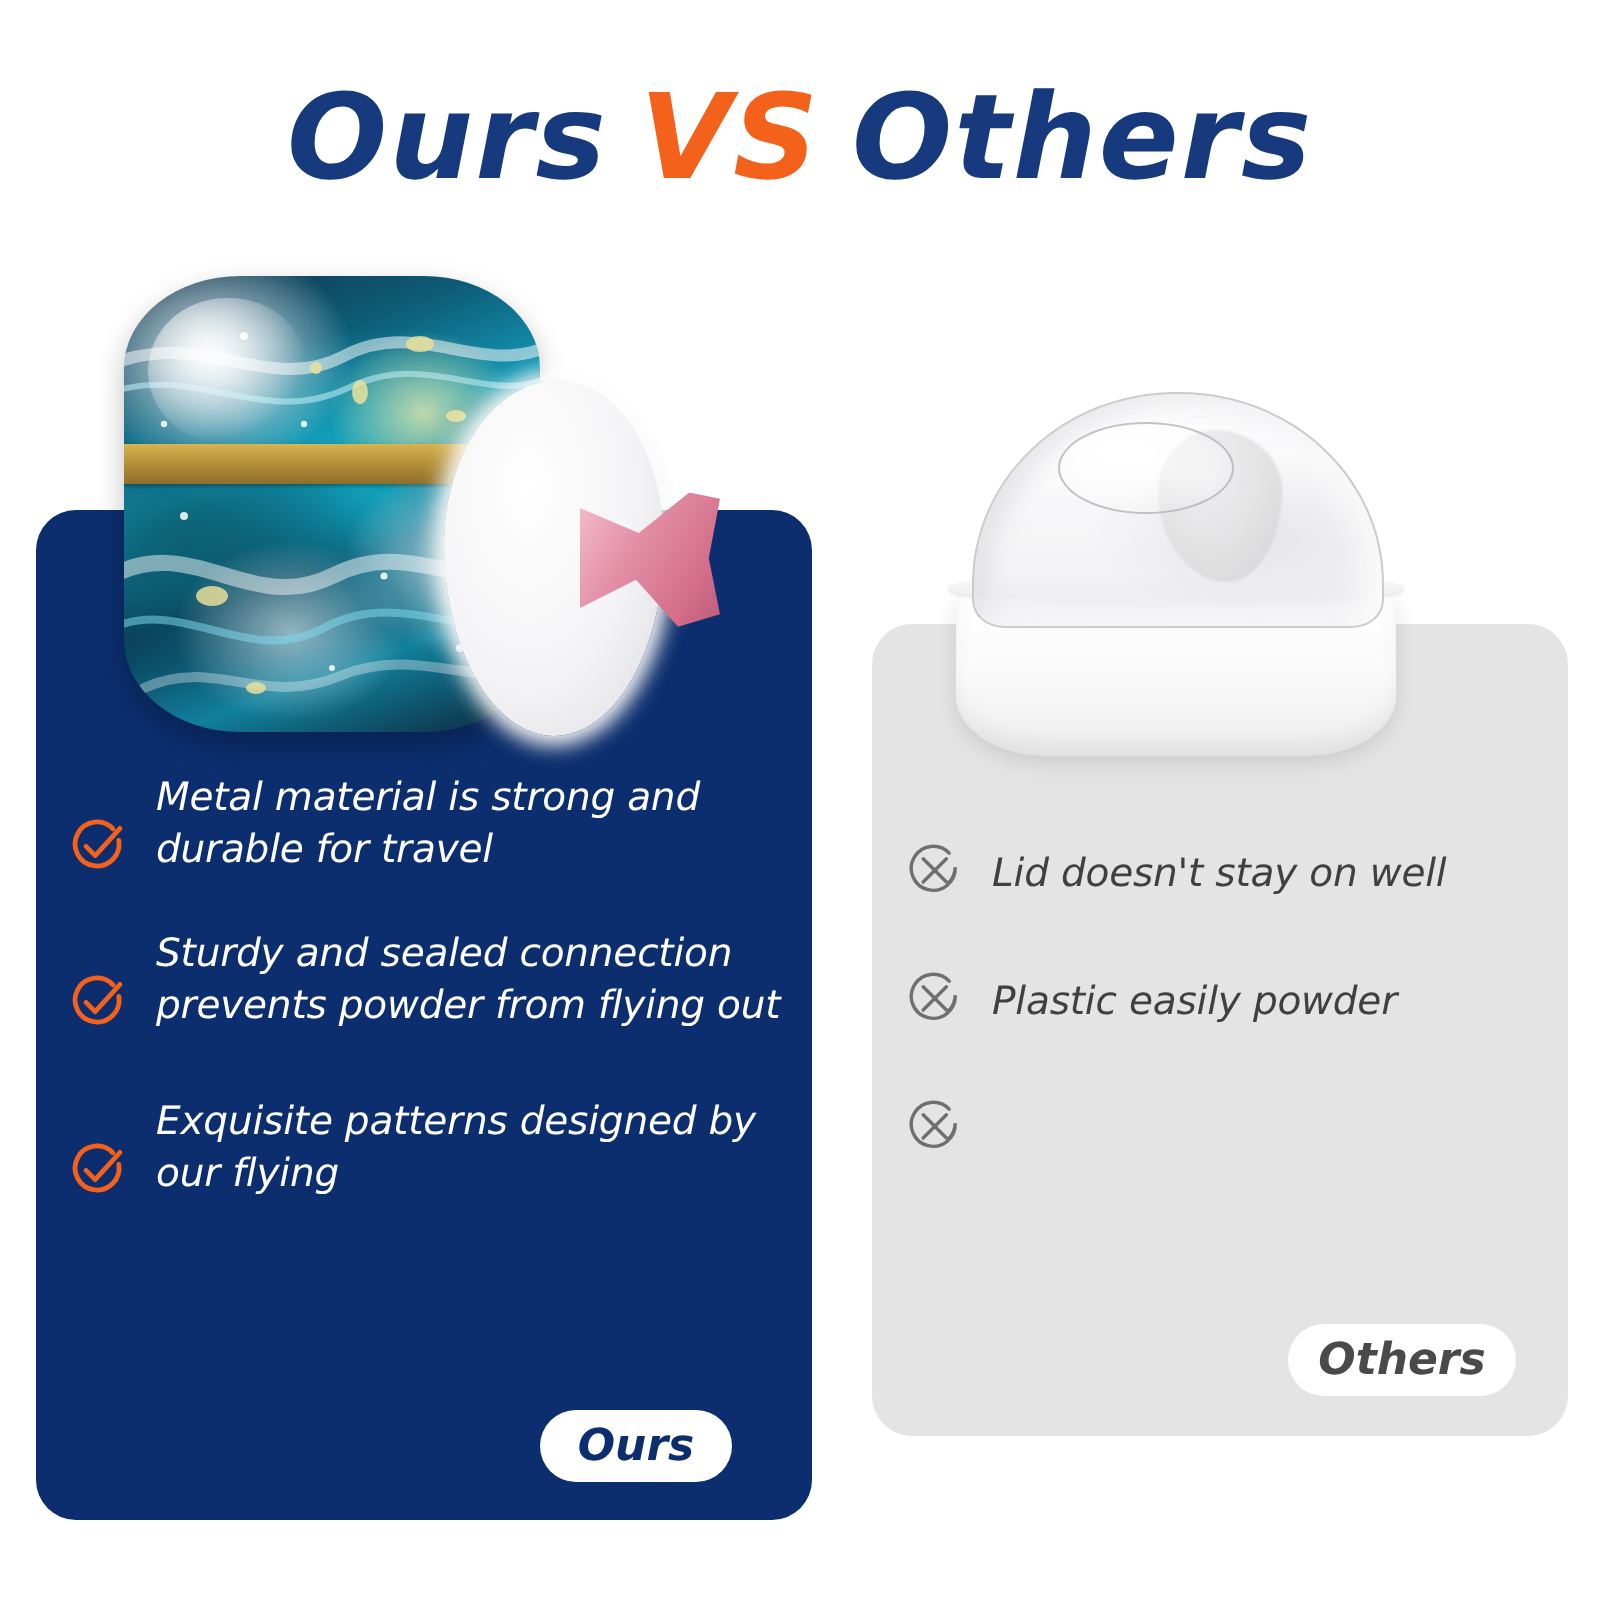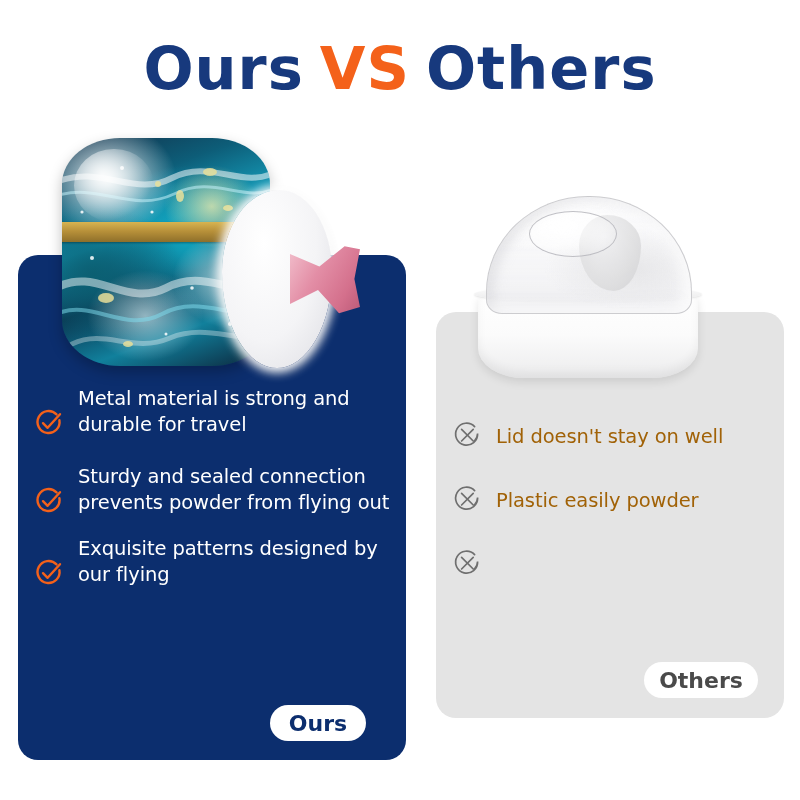--- a/index.html
+++ b/index.html
@@ -13,20 +13,21 @@
     font-family: "DejaVu Sans", sans-serif;
     overflow: hidden;
     position: relative;
   }
 
   .stage {
     position: absolute;
     inset: 0;
     width: 692px;
     height: 800px;
+    font-style: italic;
   }
 
   
   .title {
     position: absolute;
     top: 34px;
     left: 0;
     width: 800px;
     text-align: center;
     font-family: "DejaVu Sans", sans-serif;
@@ -80,31 +81,31 @@
   }
   .row .txt {
     font-family: "DejaVu Sans", sans-serif;
     font-size: 19.5px;
     line-height: 1.33;
     color: #ffffff;
     letter-spacing: -0.1px;
   }
   .list-left .row.r1 { margin-bottom: 26px; }
   .list-left .row.r2 { margin-bottom: 34px; }
-  .list-left .row.r3 { margin-bottom: 20px; }
+  .list-left .row.r3 { margin-bottom: 32px; }
 
   .list-right {
     position: absolute;
     left: 452px;
     top: 420px;
     width: 330px;
   }
   .list-right .row { margin-bottom: 34px; }
   .list-right .row .txt {
-    color: #a16207;
+    color: #404040;
     font-size: 19.5px;
   }
 
   
   .badge {
     position: absolute;
     background: #ffffff;
     border-radius: 999px;
     font-family: "DejaVu Sans", sans-serif;
     font-weight: bold;

